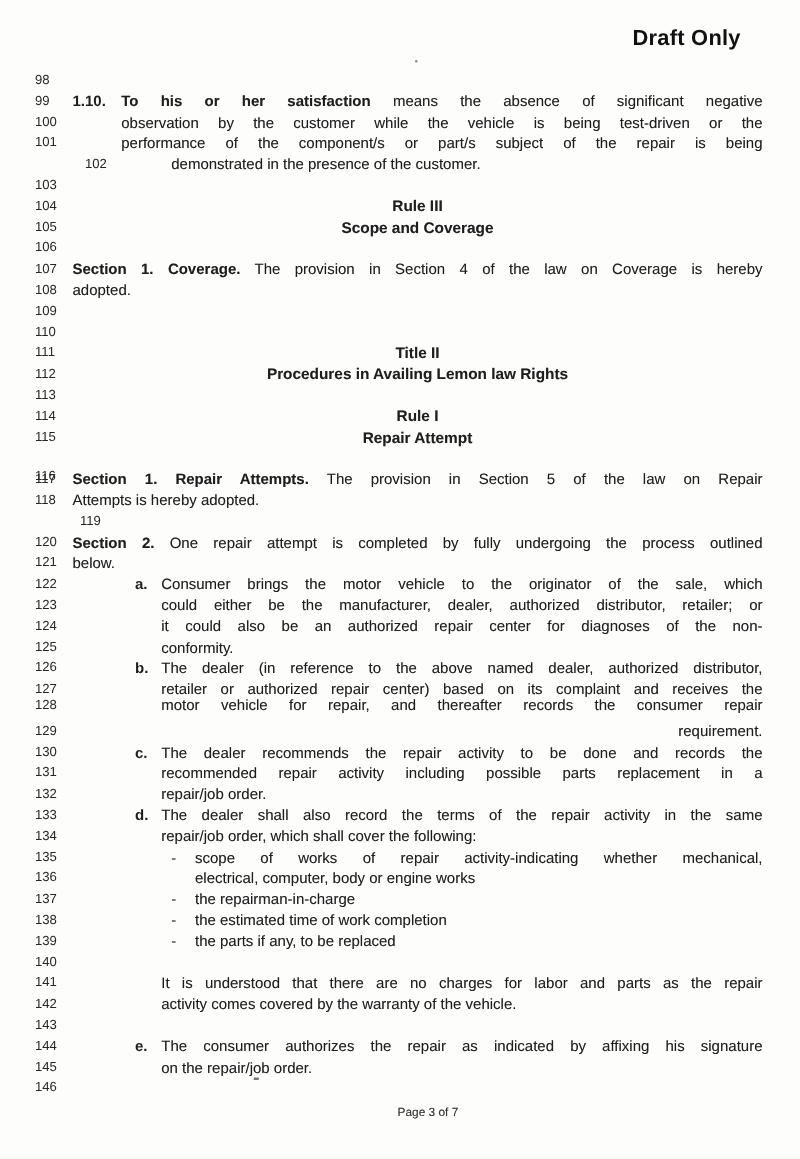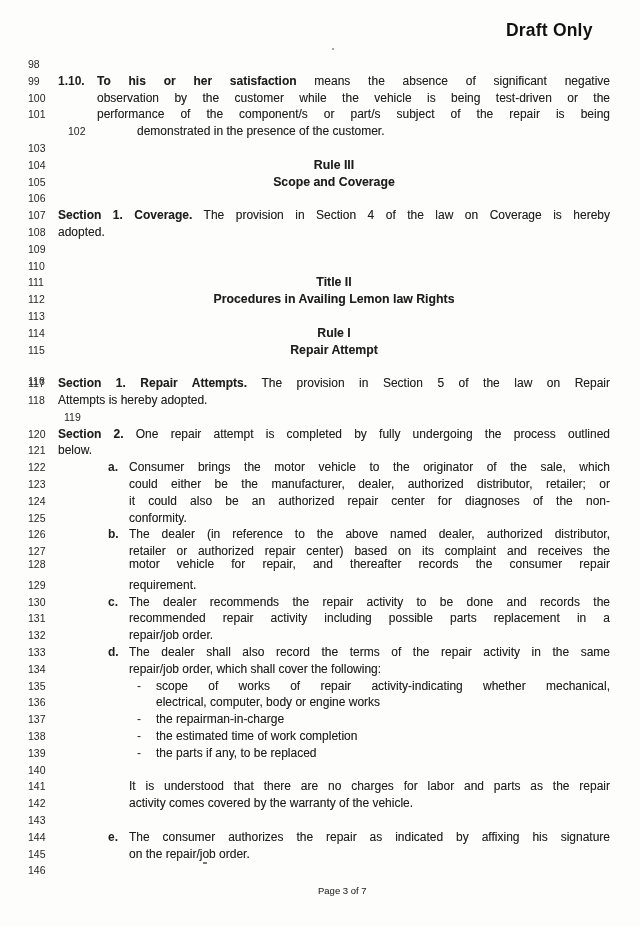--- a/index.html
+++ b/index.html
@@ -265,21 +265,21 @@
         <div class="content ind-listc j">
           <span class="txt"><span>retailer or authorized repair center) based on its complaint and receives the</span></span>
         </div>
       </div>
       <div class="row" style="top: 556px;">
         <span class="num">128</span>
         <div class="content ind-listc j">
           <span class="txt"><span>motor vehicle for repair, and thereafter records the consumer repair</span></span>
         </div>
       </div>
-      <div class="row" style="top: 576.8px;">
+      <div class="row" style="top: 576.8px; text-align: right;">
         <span class="num">129</span>
         <div class="content ind-listc">
           <span class="txt"><span>requirement.</span></span>
         </div>
       </div>
       <div class="row" style="top: 593.6px;">
         <span class="num">130</span>
         <div class="content ind-list j">
           <span class="label">c.</span>
           <span class="txt"><span>The dealer recommends the repair activity to be done and records the</span></span>

